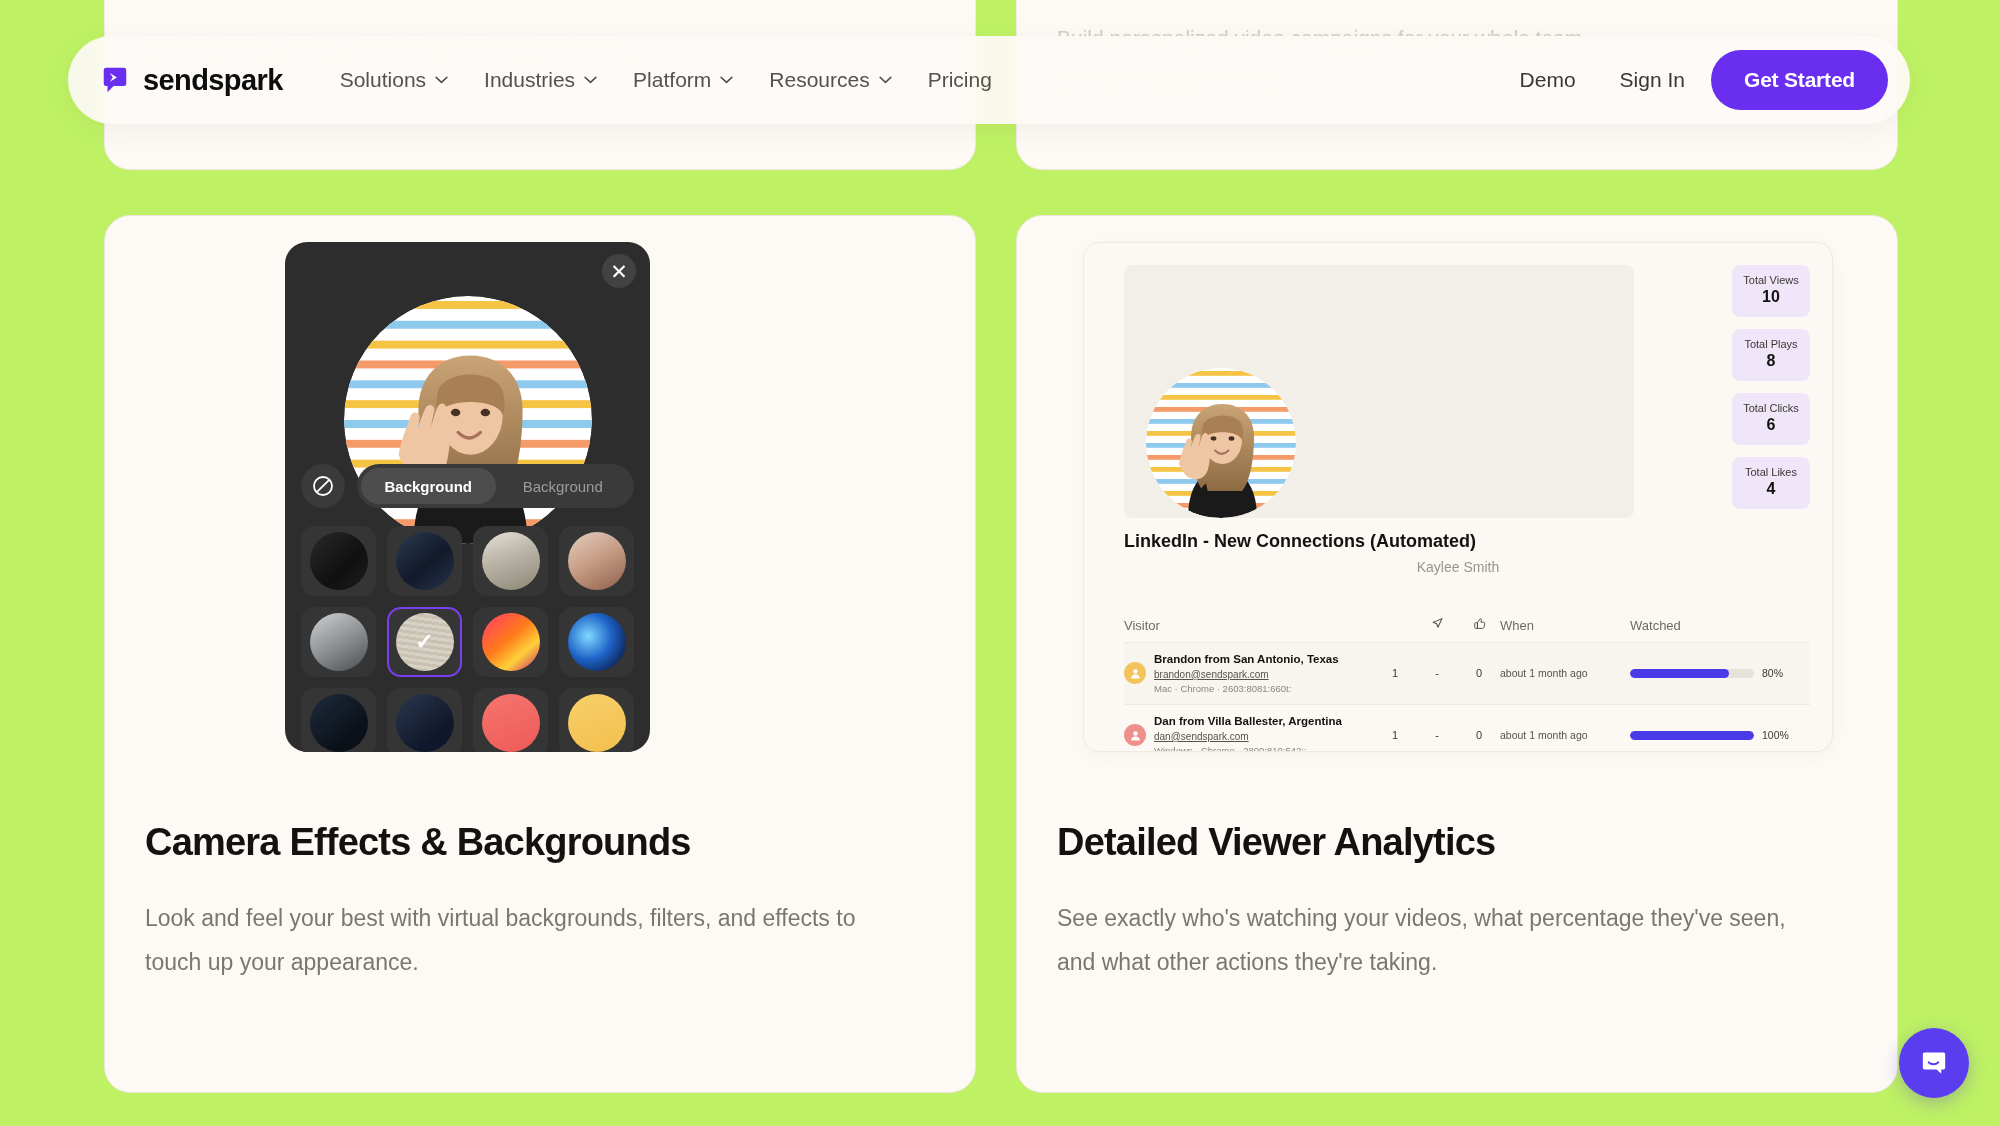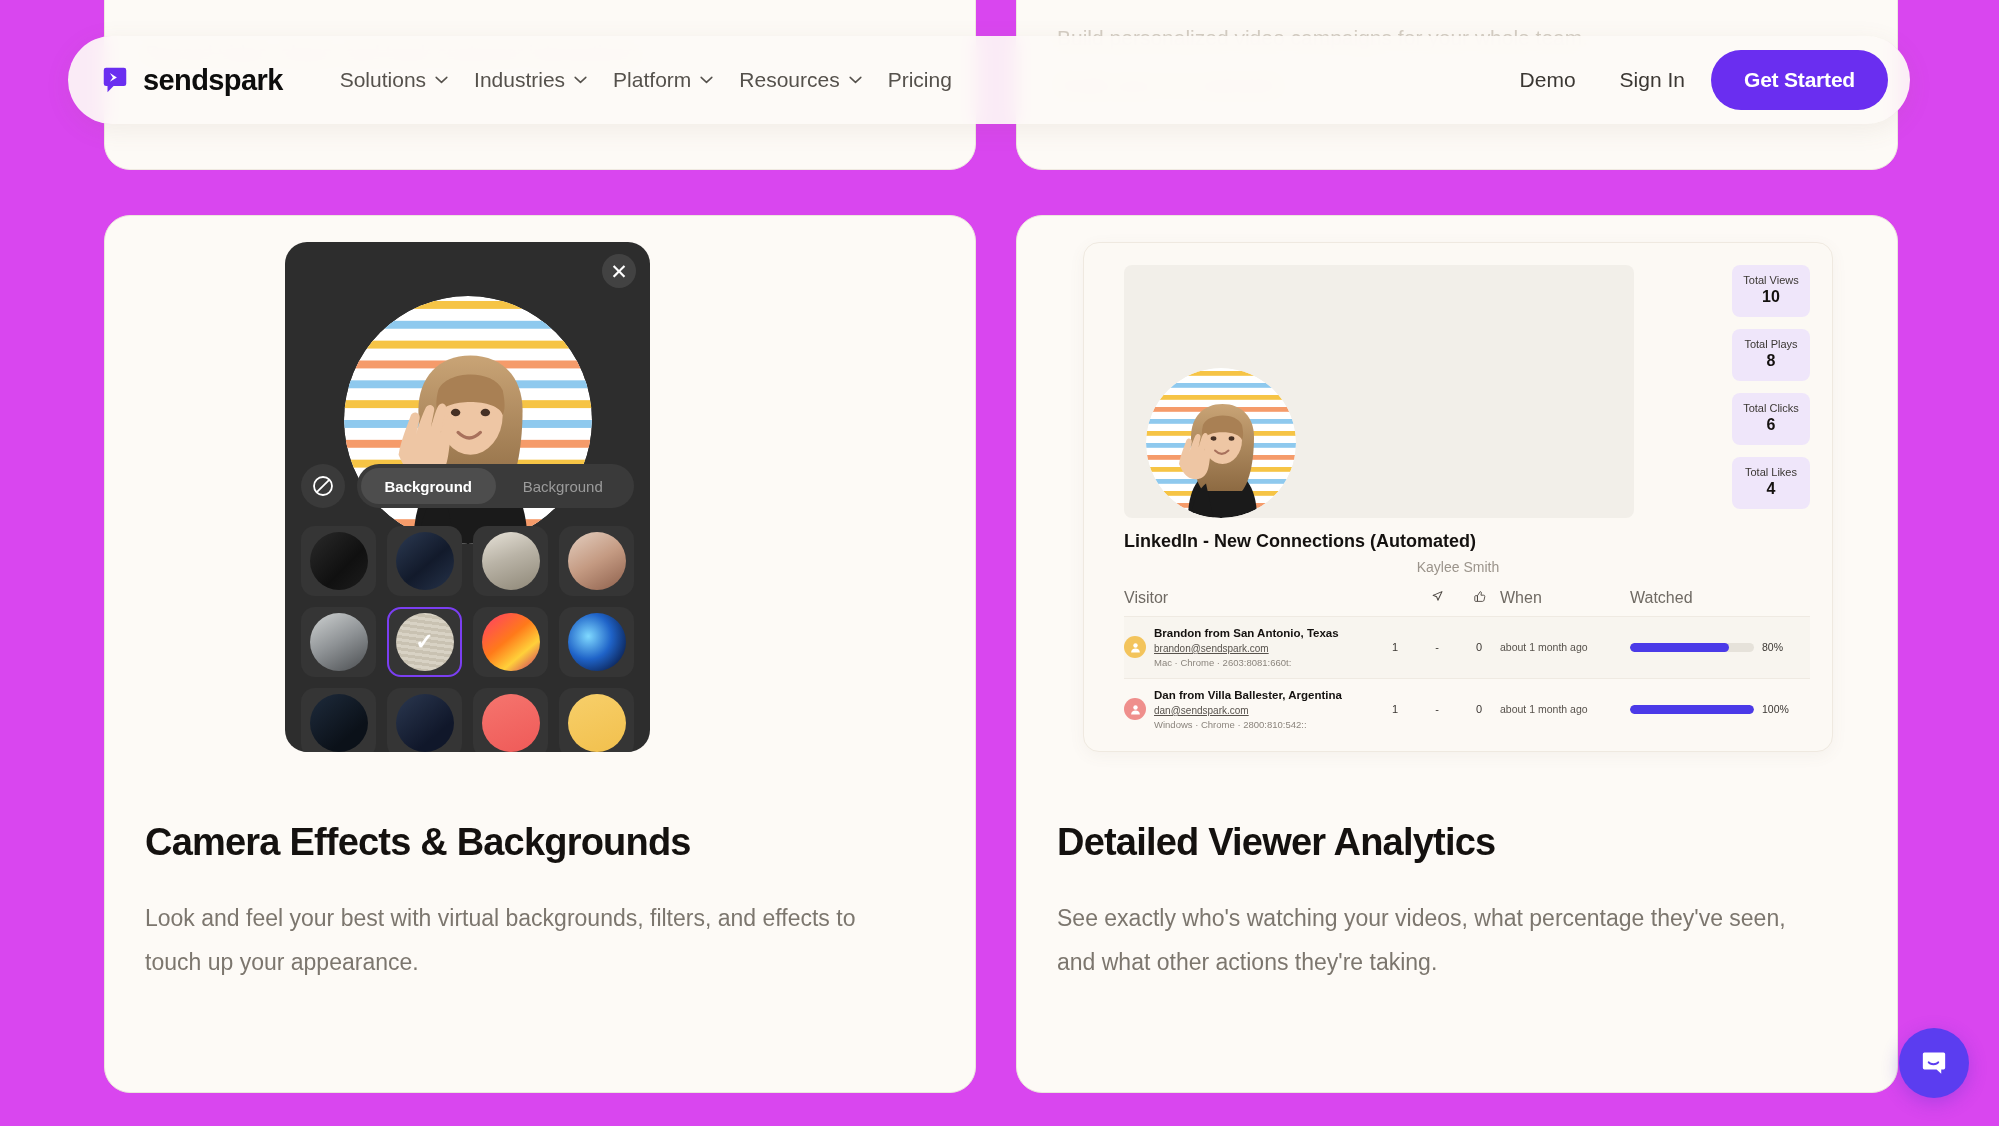--- a/index.html
+++ b/index.html
@@ -2,21 +2,21 @@
 <html><head>
 <meta charset="utf-8">
 <style>
   * { box-sizing: border-box; margin: 0; padding: 0; }
   html, body {
     width: 1999px; height: 1126px;
     background: #faf6f0;
     font-family: "Liberation Sans", sans-serif;
     overflow: hidden;
   }
-  .page { position: relative; width: 1999px; height: 1126px; background: #d946ef; }
+  .page { position: relative; width: 1999px; height: 1126px; background: #bef264; }
 
   
   .ghost-card {
     position: absolute;
     background: #fdfaf6;
     border: 1px solid #efe9e0;
     border-radius: 26px;
   }
   .ghost-left  { left: 104px; top: -160px; width: 872px; height: 330px; }
   .ghost-right { left: 1016px; top: -160px; width: 882px; height: 330px; }
@@ -41,21 +41,21 @@
     display: flex; align-items: center;
     padding: 0 22px 0 32px;
     backdrop-filter: blur(9px);
   }
   .brand { display: flex; align-items: center; gap: 13px; margin-right: 44px; }
   .brand-mark { width: 30px; height: 30px; display:block; }
   .brand-name {
     font-size: 29px; font-weight: 700; color: #0d0d0d;
     letter-spacing: -0.6px;
   }
-  .nav-links { display: flex; align-items: flex-start; }
+  .nav-links { display: flex; align-items: flex-start; gap: 10px; }
   .nav-link {
     display: flex; align-items: center; gap: 9px;
     font-size: 21px; color: #55514c;
     padding: 10px 13px; border-radius: 10px; cursor: pointer;
     white-space: nowrap;
   }
   .chev { width: 13px; height: 8px; display: block; flex: none; }
   .nav-right { margin-left: auto; display: flex; align-items: center; gap: 8px; }
   .nav-plain {
     font-size: 21px; color: #3b3733; padding: 10px 18px;
@@ -177,21 +177,21 @@
     position: absolute; left: 40px; top: 288px;
     font-size: 18px; font-weight: 700; color: #14110f;
   }
   .an-sub {
     position: absolute; left: 0; right: 0; top: 316px;
     text-align: center; font-size: 14px; color: #9b948b;
   }
   .an-table { position: absolute; left: 40px; right: 22px; top: 346px; }
   .an-thead {
     display: flex; align-items: center;
-    font-size: 16px; color: #6f6a63; padding: 0 0 9px 0;
+    font-size: 13px; color: #6f6a63; padding: 0 0 9px 0; margin-top: 28px;
   }
   .an-row {
     display: flex; align-items: center;
     padding: 8px 0; border-top: 1px solid #efeae2;
   }
   .an-row.alt { background: #f8f5ef; }
   .c-vis   { width: 250px; display: flex; align-items: center; gap: 8px; }
   .c-num   { width: 42px; text-align: center; }
   .c-when  { width: 130px; }
   .c-watch { flex: 1; display: flex; align-items: center; gap: 8px; }

